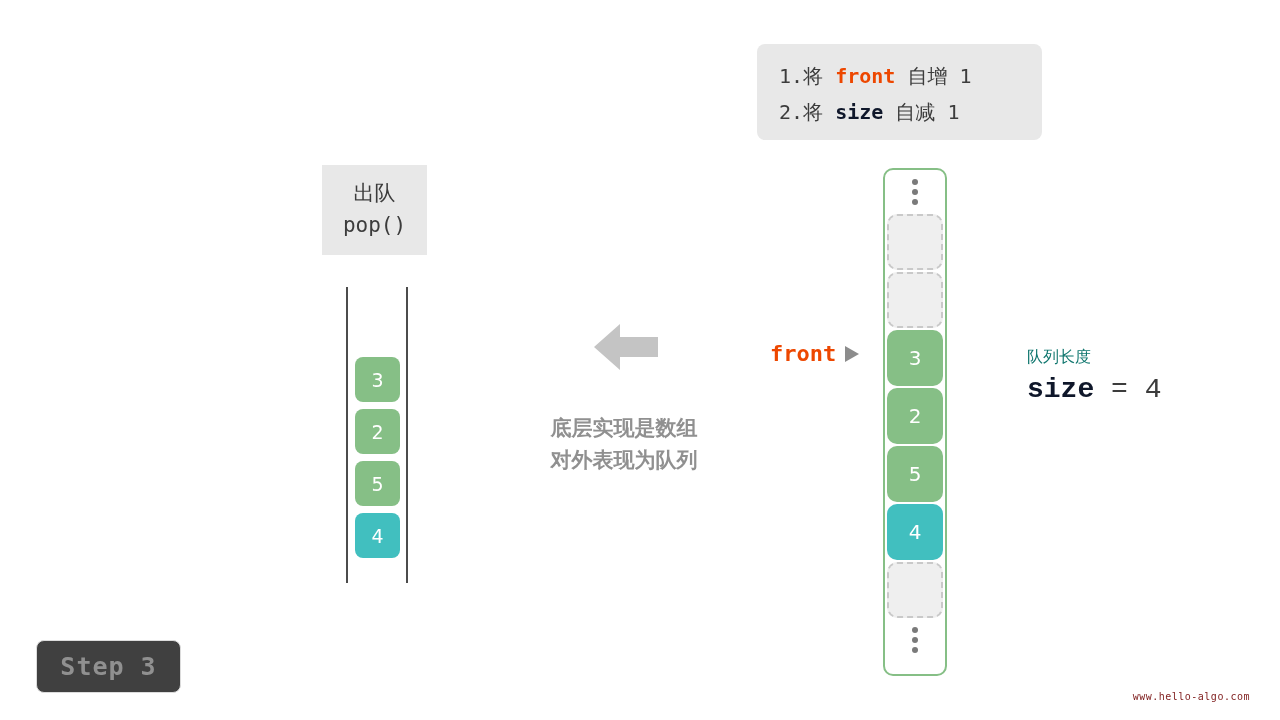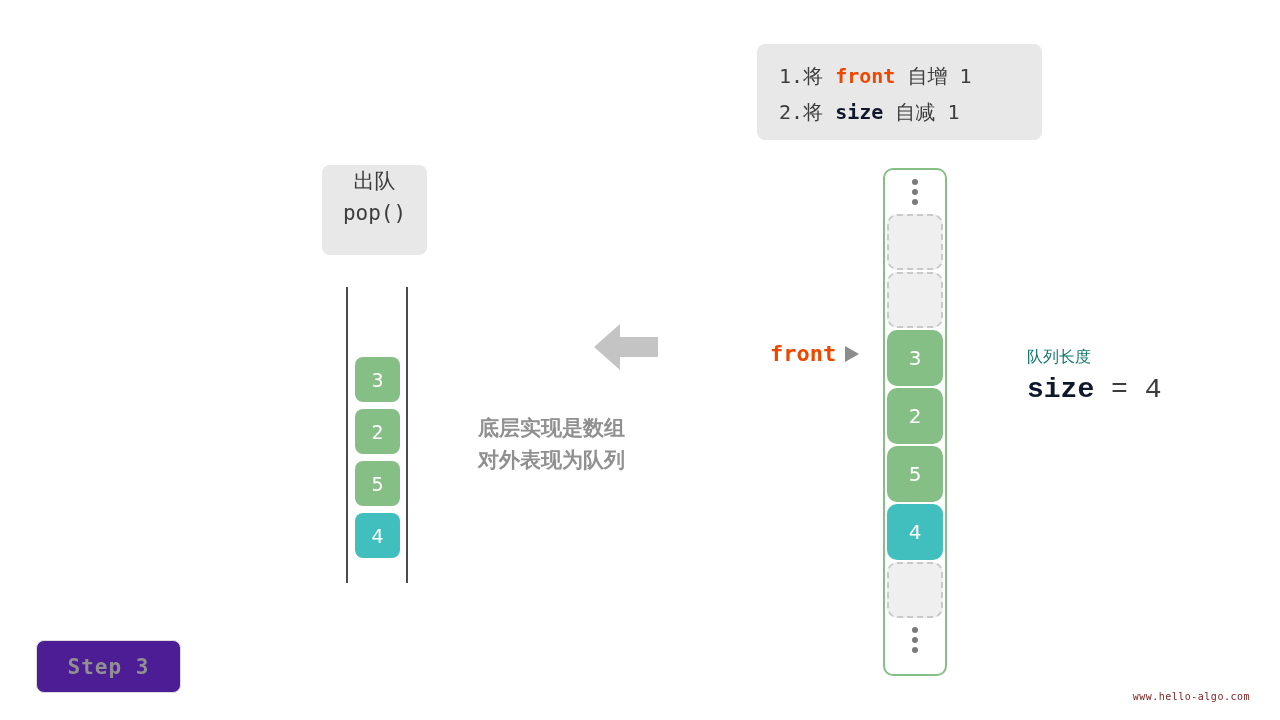--- a/index.html
+++ b/index.html
@@ -50,22 +50,23 @@
   }
 
   
   #pop-box {
     position: absolute;
     left: 322px;
     top: 165px;
     width: 105px;
     height: 90px;
     background: #e8e8e8;
-    border-radius: 8px;
-    box-sizing: border-box;
+    border-radius: 0;
+    box-sizing: border-box;
+    padding-top: 12px;
     text-align: center;
   }
   #pop-box .l1 {
     font-family: "DejaVu Sans", sans-serif;
     font-size: 21px;
     line-height: 32px;
     color: #3c3c3c;
   }
   #pop-box .l2 {
     font-family: "DejaVu Sans Mono", monospace;
@@ -122,21 +123,21 @@
     height: 50px;
   }
   #transform-arrow svg { display: block; }
 
   
   #center-caption {
     position: absolute;
     left: 478px;
     top: 412px;
     width: 292px;
-    text-align: left;
+    text-align: center;
     font-family: "DejaVu Sans", sans-serif;
     font-size: 21px;
     font-weight: bold;
     line-height: 32px;
     color: #909090;
   }
 
   
   #front-pointer {
     position: absolute;
@@ -235,26 +236,26 @@
   
   #step-badge {
     position: absolute;
     left: 36px;
     top: 640px;
     width: 145px;
     height: 53px;
     border: 1px solid #dcdcdc;
     border-radius: 8px;
     box-sizing: border-box;
-    background: #4c1d95;
+    background: #404040;
     display: flex;
     align-items: center;
     justify-content: center;
     font-family: "DejaVu Sans Mono", monospace;
-    font-size: 21px;
+    font-size: 25px;
     font-weight: bold;
     color: #909090;
     letter-spacing: 1px;
   }
 
   
   #watermark {
     position: absolute;
     right: 30px;
     bottom: 18px;

